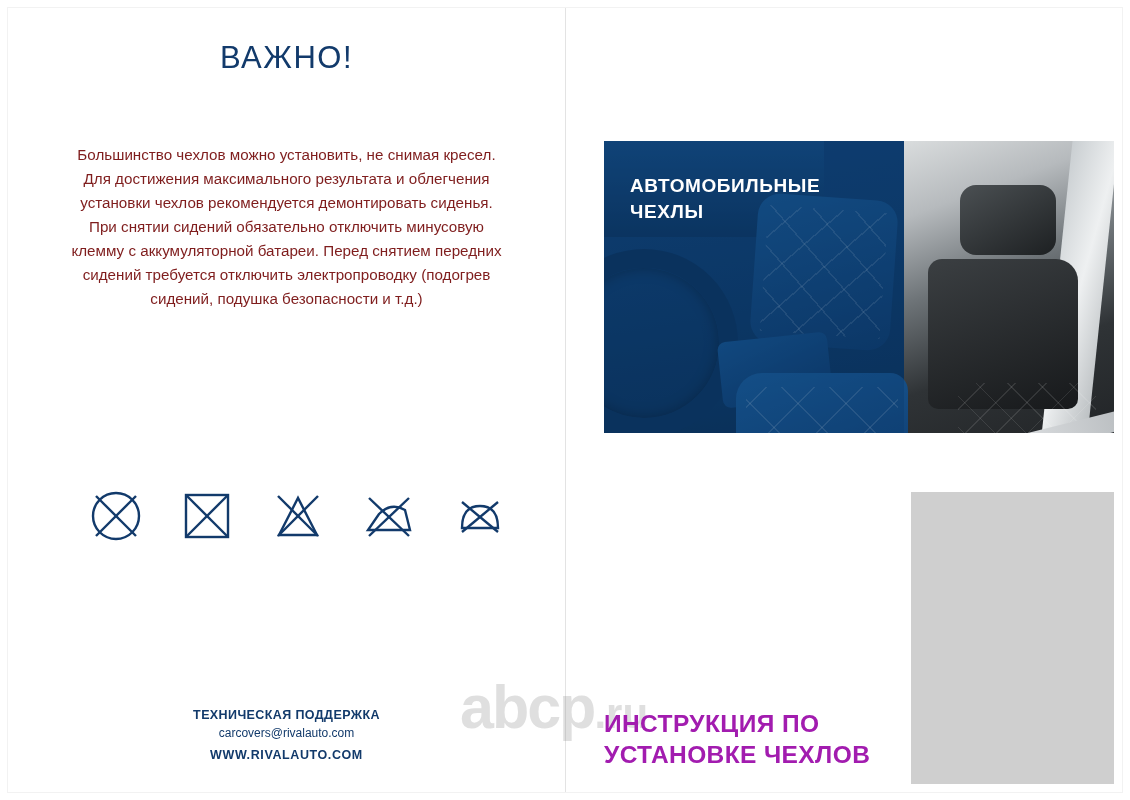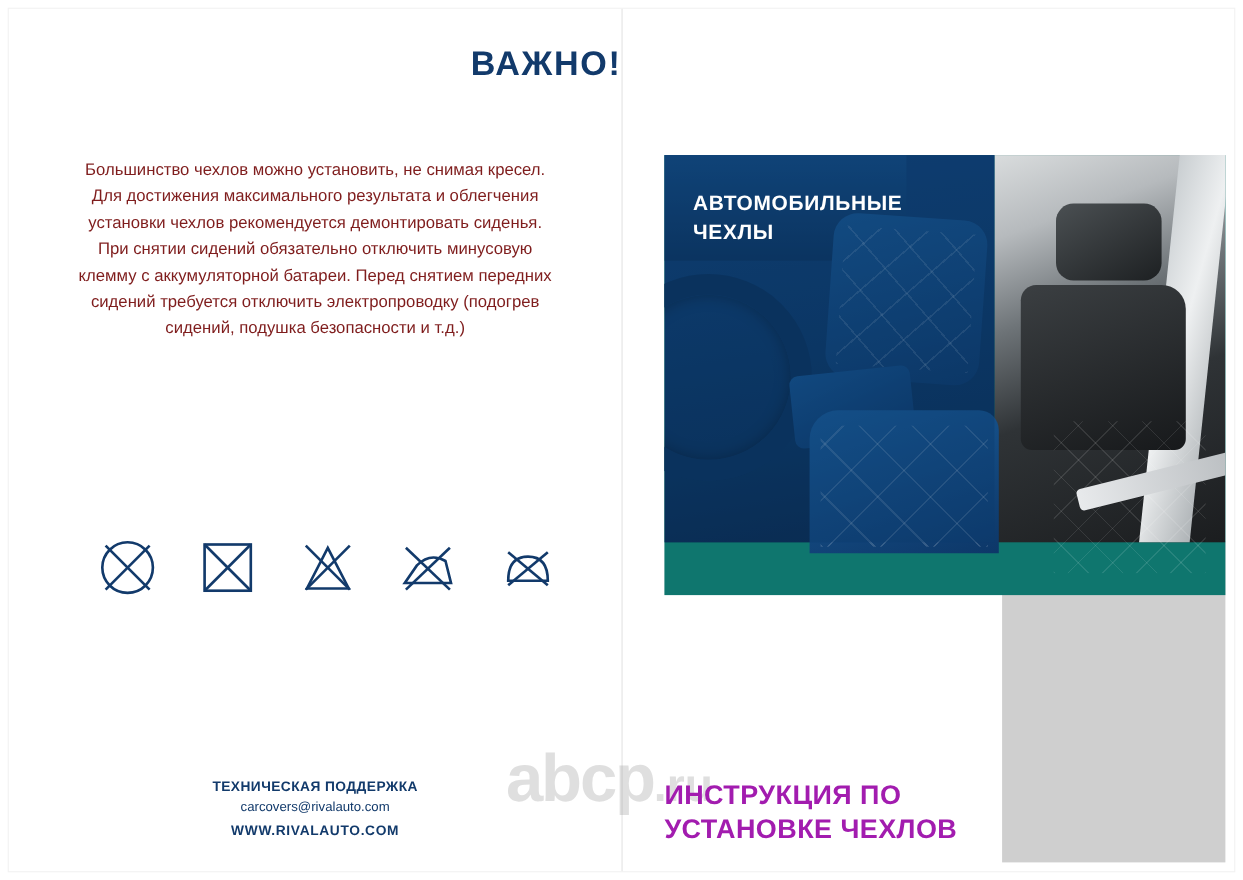--- a/index.html
+++ b/index.html
@@ -41,24 +41,24 @@
     left: 8px;
     top: 8px;
     width: 557px;
     height: 784px;
   }
   .title {
     position: absolute;
     left: 0;
     top: 32px;
     width: 557px;
-    text-align: right;
+    text-align: center;
     color: #123a6b;
     font-size: 31px;
-    font-weight: bold;
+    font-weight: normal;
     letter-spacing: 1.5px;
   }
   .body-text {
     position: absolute;
     left: 60px;
     top: 135px;
     width: 437px;
     text-align: center;
     color: #7f1d1d;
     font-size: 15.2px;
@@ -125,23 +125,23 @@
     top: 484px;
     width: 203px;
     height: 292px;
     background: #cfcfcf;
   }
   .photo {
     position: absolute;
     left: 38px;
     top: 133px;
     width: 510px;
-    height: 400px;
+    height: 292px;
     overflow: hidden;
-    background: #0f766e;
+    background: #a16207;
   }
   
   .photo-grey {
     position: absolute;
     right: 0;
     top: 0;
     width: 210px;
     height: 352px;
     background:
       linear-gradient(160deg, #d9dcdd 0%, #b6babd 18%, #6e7478 38%, #2f3336 60%, #1b1d1f 100%);

